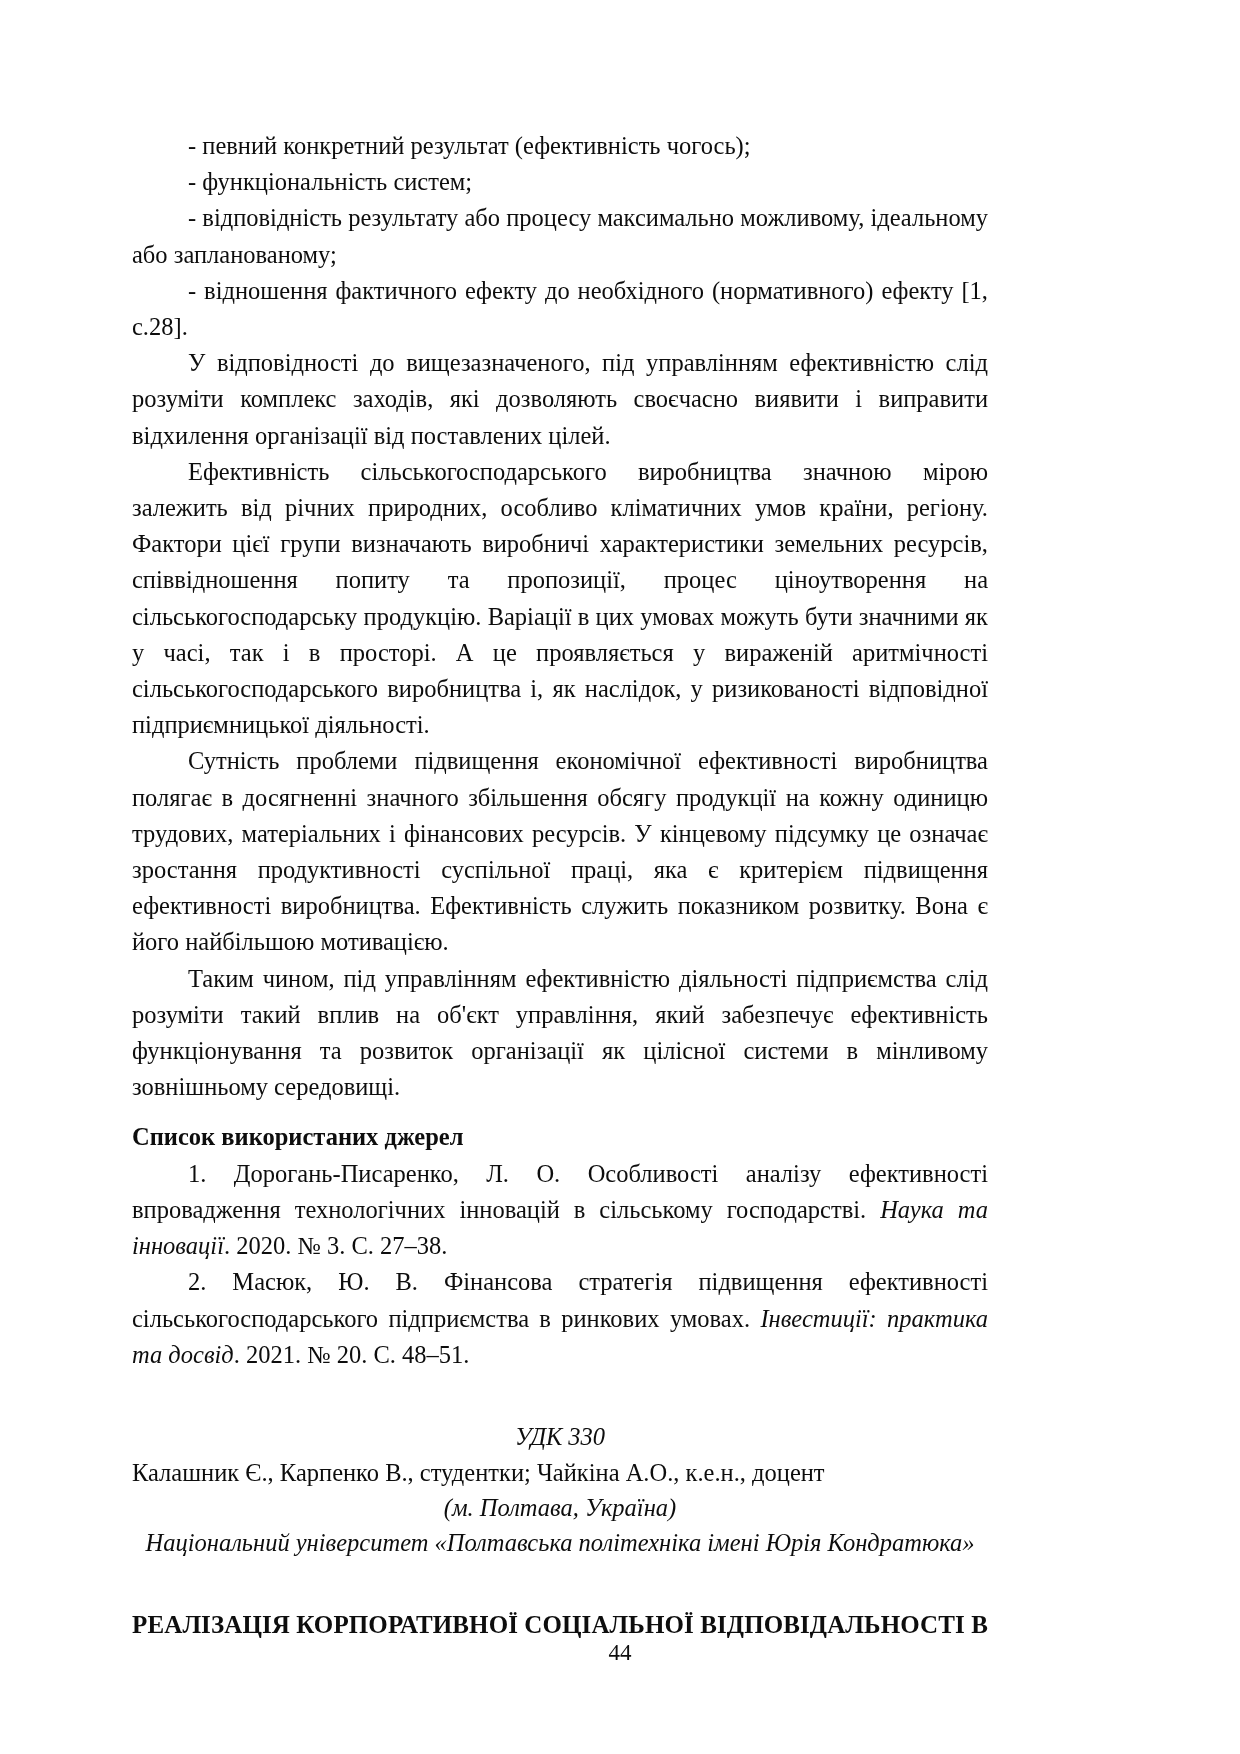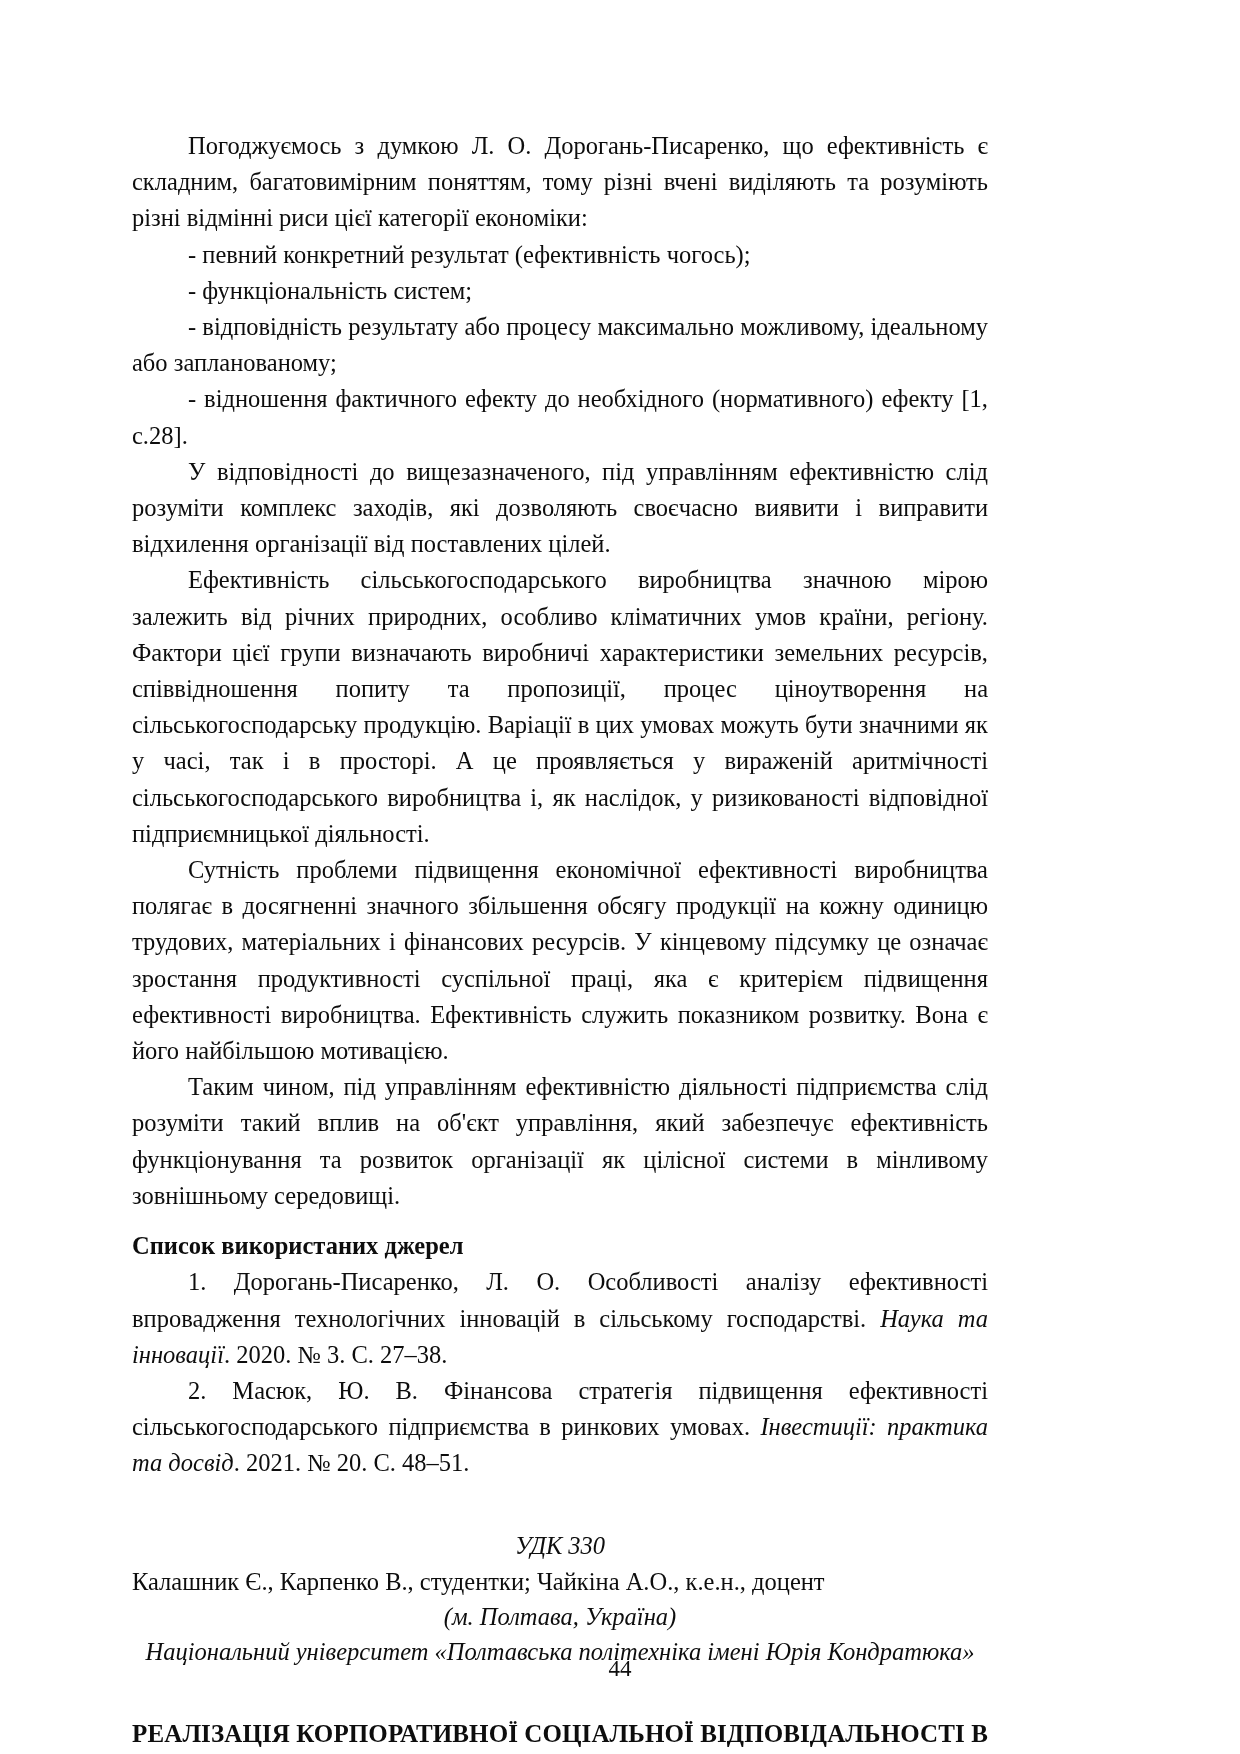--- a/index.html
+++ b/index.html
@@ -76,35 +76,34 @@
   }
   .title-block {
     font-size: 25px;
     font-weight: bold;
     text-align: center;
     line-height: 37px;
     letter-spacing: 0.1px;
   }
   .page-number {
     position: absolute;
-    bottom: 72px;
+    bottom: 88px;
     left: 0;
     width: 1240px;
     text-align: center;
     font-size: 23px;
   }
 </style>
 </head>
 <body>
 
 <div class="page">
   <div class="col">
 
     <div>
-      <p class="body-text indent">Погоджуємось з думкою Л. О. Дорогань-Писаренко, що ефективність є складним, багатовимірним поняттям, тому різні вчені виділяють та розуміють різні відмінні риси цієї категорії економіки:</p>
       <p class="body-text bullet">- певний конкретний результат (ефективність чогось);</p>
       <p class="body-text bullet">- функціональність систем;</p>
       <p class="body-text bullet">- відповідність результату або процесу максимально можливому, ідеальному або запланованому;</p>
       <p class="body-text bullet">- відношення фактичного ефекту до необхідного (нормативного) ефекту [1, с.28].</p>
       <p class="body-text indent">У відповідності до вищезазначеного, під управлінням ефективністю слід розуміти комплекс заходів, які дозволяють своєчасно виявити і виправити відхилення організації від поставлених цілей.</p>
       <p class="body-text indent">Ефективність сільськогосподарського виробництва значною мірою залежить від річних природних, особливо кліматичних умов країни, регіону. Фактори цієї групи визначають виробничі характеристики земельних ресурсів, співвідношення попиту та пропозиції, процес ціноутворення на сільськогосподарську продукцію. Варіації в цих умовах можуть бути значними як у часі, так і в просторі. А це проявляється у вираженій аритмічності сільськогосподарського виробництва і, як наслідок, у ризикованості відповідної підприємницької діяльності.</p>
       <p class="body-text indent">Сутність проблеми підвищення економічної ефективності виробництва полягає в досягненні значного збільшення обсягу продукції на кожну одиницю трудових, матеріальних і фінансових ресурсів. У кінцевому підсумку це означає зростання продуктивності суспільної праці, яка є критерієм підвищення ефективності виробництва. Ефективність служить показником розвитку. Вона є його найбільшою мотивацією.</p>
       <p class="body-text indent">Таким чином, під управлінням ефективністю діяльності підприємства слід розуміти такий вплив на об'єкт управління, який забезпечує ефективність функціонування та розвиток організації як цілісної системи в мінливому зовнішньому середовищі.</p>
     </div>
 

